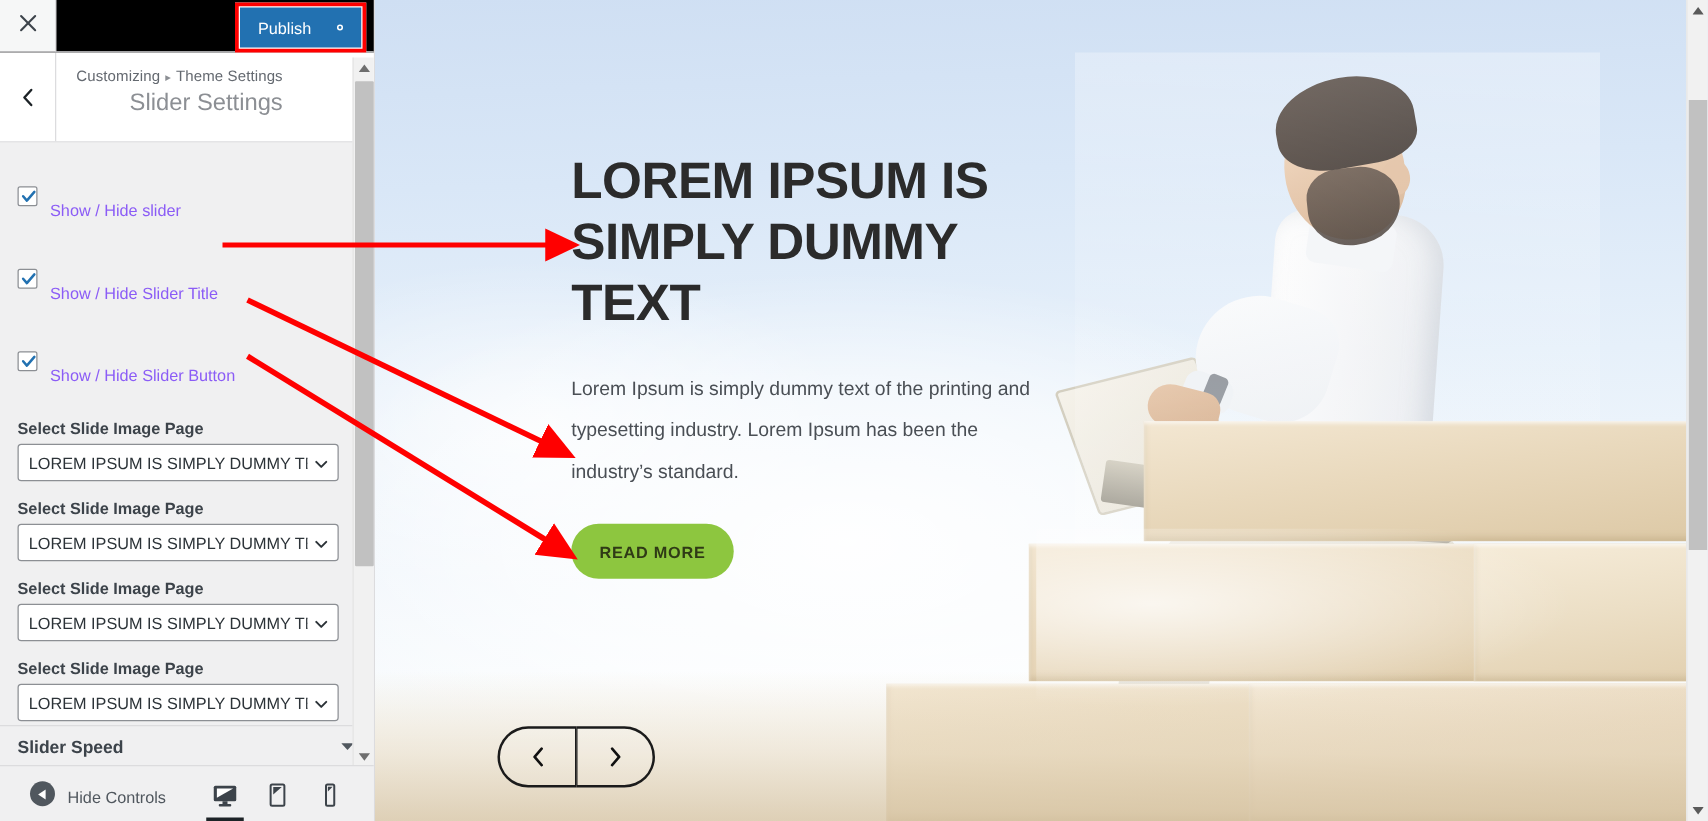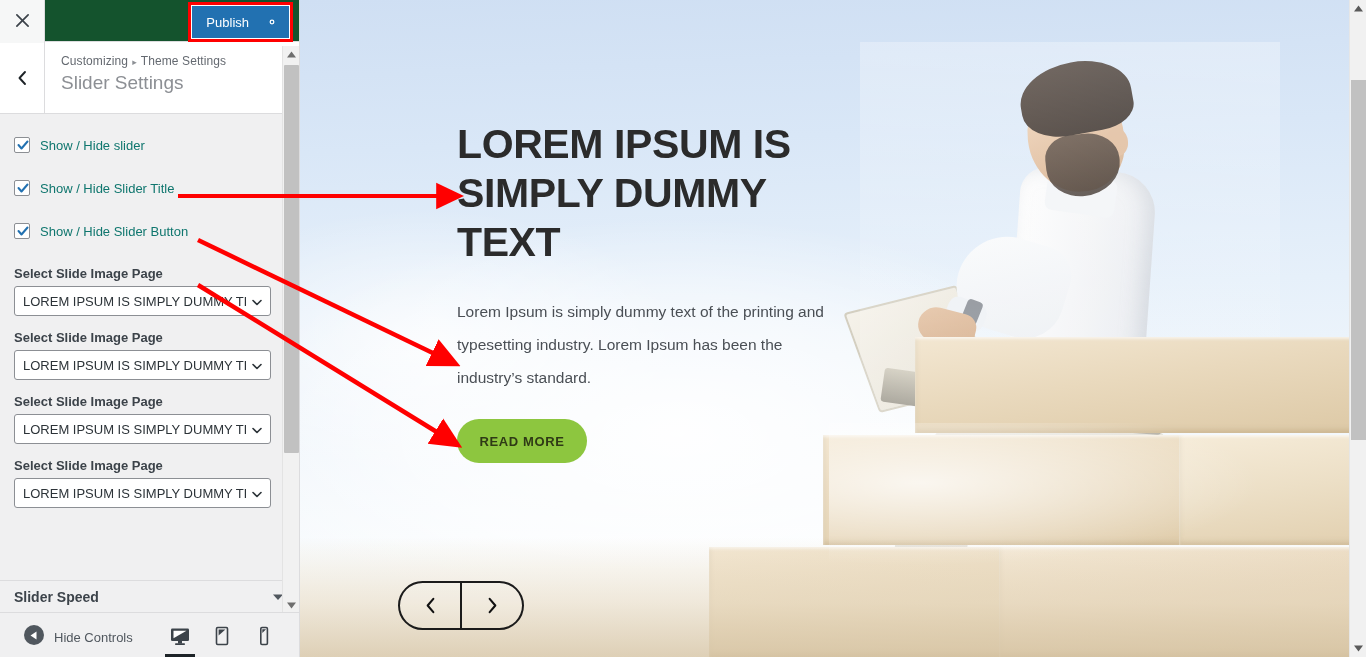--- a/index.html
+++ b/index.html
@@ -17,23 +17,23 @@
     width: 300px; height: 657px;
     background: #f0f0f1;
     border-right: 1px solid #dcdcde;
     z-index: 20;
   }
 
   
   .cz-header {
     position: relative;
     height: 42px;
-    background: #14532d;
+    background: #000000;
     border-bottom: 1px solid #dcdcde;
-    display: flex; align-items: center;
+    display: flex; align-items: flex-end;
   }
   .cz-close {
     width: 45px; height: 45px;
     display: flex; align-items: center; justify-content: center;
     border-right: 1px solid #dcdcde;
     background: #f6f7f7;
     cursor: pointer;
     color: #3c434a;
   }
   .cz-close svg { width: 15px; height: 15px; }
@@ -67,21 +67,21 @@
     height: 72px;
   }
   .cz-back {
     width: 45px;
     border-right: 1px solid #dcdcde;
     display: flex; align-items: center; justify-content: center;
     cursor: pointer;
     color: #1d2327;
   }
   .cz-back svg { width: 13px; height: 16px; }
-  .cz-titles { padding: 12px 14px 0 16px; }
+  .cz-titles { padding: 12px 14px 0 16px; text-align: right; }
   .breadcrumb {
     font-size: 12px; color: #646970;
     letter-spacing: .1px;
     white-space: nowrap;
   }
   .breadcrumb .sep { margin: 0 4px; font-size: 9px; color: #8c8f94; }
   .panel-title {
     font-size: 19px; color: #8c8f94;
     font-weight: 400;
     margin-top: 4px;
@@ -107,21 +107,21 @@
   .cbox {
     width: 16px; height: 16px;
     border: 1px solid #8c8f94;
     background: #ffffff;
     border-radius: 2px;
     margin-right: 10px;
     flex: 0 0 16px;
     position: relative;
   }
   .cbox svg { position: absolute; left: 1px; top: -1px; width: 14px; height: 16px; }
-  .ctrl-check .txt { font-size: 13px; color: #0f766e; }
+  .ctrl-check .txt { font-size: 13px; color: #8b5cf6; margin-top: 24px; }
 
   .ctrl-field { margin-bottom: 14px; }
   .ctrl-label {
     display: block;
     font-size: 13px; color: #3c434a;
     font-weight: 600;
     margin-bottom: 5px;
   }
   .ctrl-select {
     position: relative;

